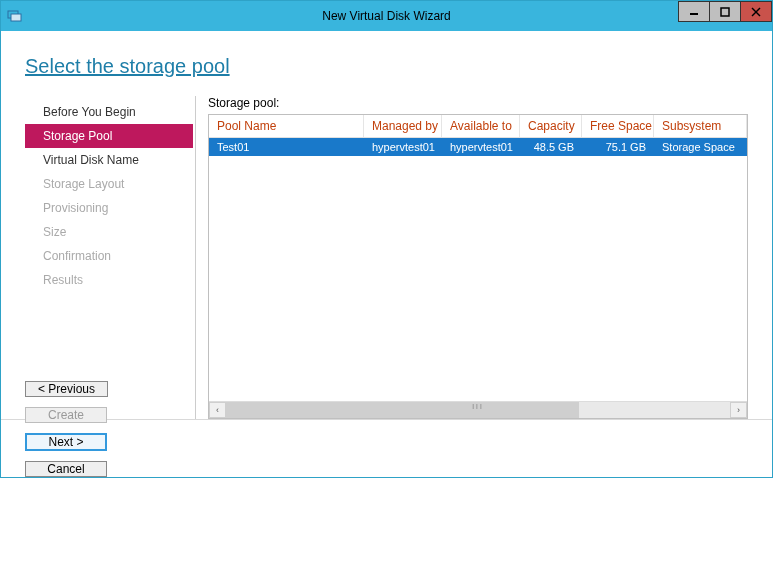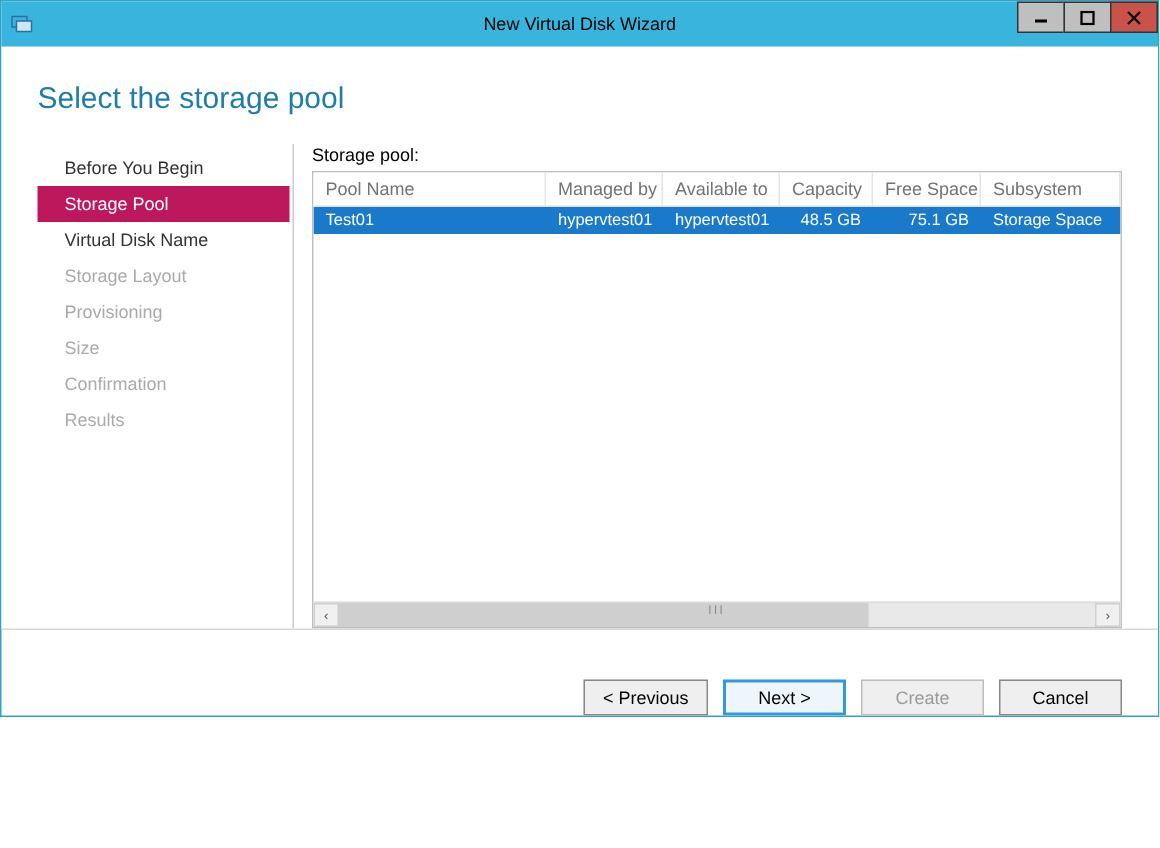--- a/index.html
+++ b/index.html
@@ -5,47 +5,47 @@
   * { box-sizing: border-box; }
   html, body { margin:0; padding:0; font-family: "Segoe UI", Arial, sans-serif; font-size:12px; background:#fff; }
   .window { width:773px; height:478px; border:1px solid #2ea2c7; display:flex; flex-direction:column; }
   .titlebar { height:30px; background:#39b5dd; display:flex; align-items:center; position:relative; }
   .titlebar .icon { width:16px; height:16px; margin-left:6px; }
   .titlebar .title { position:absolute; left:0; right:0; text-align:center; font-size:12px; color:#000; pointer-events:none; }
   .winbtns { position:absolute; right:0; top:0; display:flex; }
   .winbtn { width:32px; height:21px; border:1px solid #333; background:#bfbfbf; display:flex; align-items:center; justify-content:center; font-family: "Segoe UI Symbol", sans-serif; font-size:11px; cursor:default; margin-left:-1px;}
   .winbtn.close { background:#c9524b; }
   .content { flex:1; background:#fff; padding:18px 24px 0 24px; display:flex; flex-direction:column; }
-  .page-title { font-size:20px; font-weight:400; color:#1e7ea8; margin:6px 0 18px 0; }
+  .page-title { font-size:20px; font-weight:400; color:#1e7ea8; margin:6px 0 18px 0;text-decoration:underline; }
   .body { flex:1; display:flex; gap:2px; min-height:0;}
   .steps { width:168px; padding-top:4px;}
   .step { padding:5px 10px 5px 18px; font-size:12px; color:#333; cursor:default;}
   .step.active { background:#be185d; color:#fff;}
   .step.disabled { color:#aaa;}
   .sep { width:1px; background:#ccc; margin:0 10px 0 0;}
   .main { flex:1; display:flex; flex-direction:column; min-width:0;}
   .label { font-size:12px; color:#000; margin-bottom:4px;}
   .tablewrap { flex:1; border:1px solid #bfbfbf; display:flex; flex-direction:column; min-height:0;}
   .thead, .trow { display:flex; }
   .thead { background:#fff; border-bottom:1px solid #e0e0e0;}
-  .th { padding:4px 8px; font-size:12px; border-right:1px solid #e5e5e5; color:#737373; white-space:nowrap; overflow:hidden;}
+  .th { padding:4px 8px; font-size:12px; border-right:1px solid #e5e5e5; color:#c2410c; white-space:nowrap; overflow:hidden;}
   .td { padding:3px 8px; font-size:11px; white-space:nowrap; overflow:hidden;}
   .trow.selected { background:#1979ca; color:#fff;}
   .tbodyarea { flex:1; overflow:hidden;}
   .hscroll { height:17px; background:#f0f0f0; border-top:1px solid #dcdcdc; display:flex; align-items:stretch;}
   .hsbtn { width:17px; background:#f0f0f0; border:1px solid #cfcfcf; display:flex; align-items:center; justify-content:center; font-size:9px; color:#555;}
   .hstrack { flex:1; position:relative; background:#e9e9e9;}
   .hsthumb { position:absolute; left:0; top:0; height:100%; width:70%; background:#cfcfcf;}
   .col-name { width:155px;}
   .col-mgr  { width:78px;}
   .col-avail{ width:78px;}
   .col-cap  { width:62px; text-align:right;}
   .col-free { width:72px; text-align:right;}
   .col-sub  { flex:1;}
-  .footer { height:58px; display:flex; align-items:flex-end; justify-content:flex-end; gap:10px; border-top:1px solid #d9d9d9; padding:0 24px;}
+  .footer { height:58px; display:flex; align-items:flex-start; justify-content:flex-end; gap:10px; border-top:1px solid #d9d9d9; padding:0 24px;flex-direction:column;}
   .btn { min-width:82px; height:24px; border:1px solid #888; background:#efefef; font-size:12px; padding:0 12px; cursor:default;}
   .btn.disabled { color:#9a9a9a; border-color:#bdbdbd;}
   .btn.def { border:2px solid #3399dd; background:#eef6fc;}
 </style>
 </head>
 <body>
 
 <div class="window">
   <div class="titlebar">
     <span class="icon">
@@ -122,17 +122,17 @@
                 <span>›</span>
               </div>
           </div>
         </div>
       </div>
     </div>
   </div>
 
   <div class="footer">
     <button class="btn">&lt; Previous</button>
+    <button class="btn disabled">Create</button>
     <button class="btn def">Next &gt;</button>
-    <button class="btn disabled">Create</button>
     <button class="btn">Cancel</button>
   </div>
 </div>
 
 </body></html>

